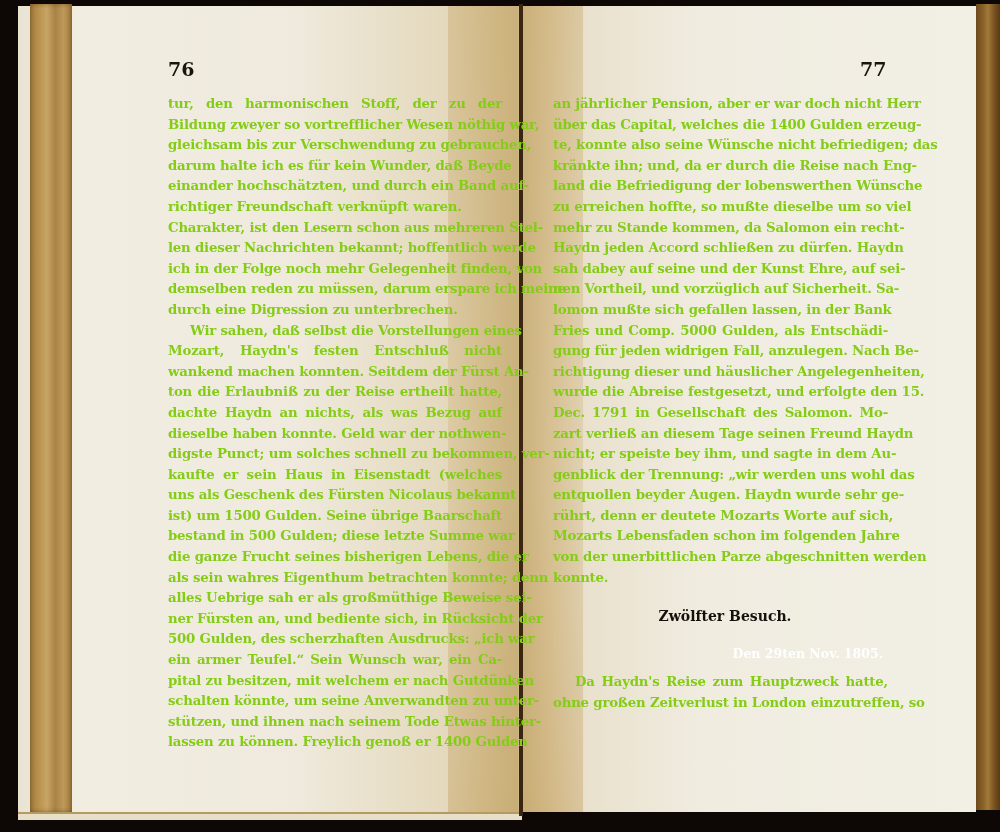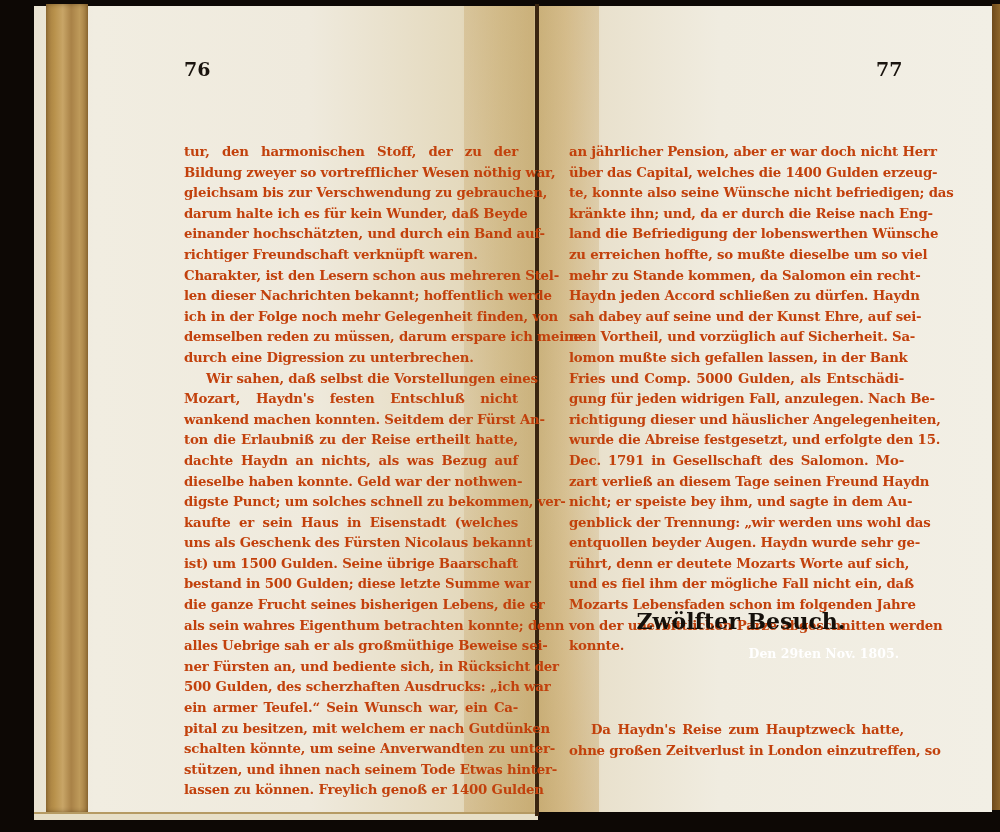--- a/index.html
+++ b/index.html
@@ -2,21 +2,21 @@
 <html><head>
 <meta charset="utf-8">
 <style>
   html, body { margin: 0; padding: 0; }
   body {
     width: 1000px; height: 832px; overflow: hidden;
     background: #0d0805;
     position: relative;
     font-family: "DejaVu Serif", serif;
   }
-  .book { position: absolute; left: 16px; top: 0; width: 793px; height: 832px; }
+  .book { position: absolute; left: 0; top: 0; width: 793px; height: 832px; }
 
   
   .page-left {
     position: absolute; left: 18px; top: 6px; width: 502px; height: 806px;
     background: linear-gradient(90deg, #e9e3d2 0%, #f1ede1 12%, #efeadd 55%, #e4d9bd 85%, #d8c79d 93%, #cdb887 100%);
     border-bottom: 3px solid #c8b487;
   }
   .left-edge-strip {
     position: absolute; left: 18px; top: 6px; width: 12px; height: 810px;
     background: linear-gradient(90deg, #d6cdb6, #ece6d6);
@@ -52,32 +52,31 @@
   }
 
   .page-number {
     position: absolute; font-family: "DejaVu Serif", serif; font-weight: bold;
     font-size: 19px; color: #1a140e;
   }
   .text-block {
     position: absolute;
     font-family: "DejaVu Serif", serif;
     font-size: 13.3px; line-height: 20.6px;
-    color: #c2410c;
+    color: #84cc16;
     font-weight: bold;
     letter-spacing: -0.2px;
-    margin-top: 48px;
   }
   .line { display: block; white-space: nowrap; text-align: justify; text-align-last: justify; }
   .line.last { text-align-last: left; }
   .line.indent { padding-left: 22px; }
 
   .chapter-title {
     position: absolute; left: 560px; top: 608px; width: 330px; text-align: center;
-    font-family: "DejaVu Serif", serif; font-weight: bold; font-size: 22px; color: #15100b;
+    font-family: "DejaVu Serif", serif; font-weight: bold; font-size: 14px; color: #15100b;
   }
   .dateline {
     position: absolute; left: 560px; top: 646px; width: 323px; text-align: right;
     font-family: "DejaVu Serif", serif; font-weight: bold; font-size: 12.5px; color: #ffffff;
   }
 </style>
 </head>
 <body>
 
 <div class="book">
@@ -144,21 +143,20 @@
       <span class="line">Fries und Comp. 5000 Gulden, als Entschädi-</span>
       <span class="line">gung für jeden widrigen Fall, anzulegen. Nach Be-</span>
       <span class="line">richtigung dieser und häuslicher Angelegenheiten,</span>
       <span class="line">wurde die Abreise festgesetzt, und erfolgte den 15.</span>
       <span class="line">Dec. 1791 in Gesellschaft des Salomon. Mo-</span>
       <span class="line">zart verließ an diesem Tage seinen Freund Haydn</span>
       <span class="line">nicht; er speiste bey ihm, und sagte in dem Au-</span>
       <span class="line">genblick der Trennung: „wir werden uns wohl das</span>
       <span class="line">entquollen beyder Augen. Haydn wurde sehr ge-</span>
       <span class="line">rührt, denn er deutete Mozarts Worte auf sich,</span>
-      <span class="line">und es fiel ihm der mögliche Fall nicht ein, daß</span>
       <span class="line">Mozarts Lebensfaden schon im folgenden Jahre</span>
       <span class="line">von der unerbittlichen Parze abgeschnitten werden</span>
       <span class="line last">konnte.</span>
     </div>
 
   <div class="chapter-title">Zwölfter Besuch.</div>
   <div class="dateline">Den 29ten Nov. 1805.</div>
   <div class="text-block" id="right-text-2" style="left:553px; top:672px; width:335px;">
       <span class="line indent">Da Haydn's Reise zum Hauptzweck hatte,</span>
       <span class="line">ohne großen Zeitverlust in London einzutreffen, so</span>

